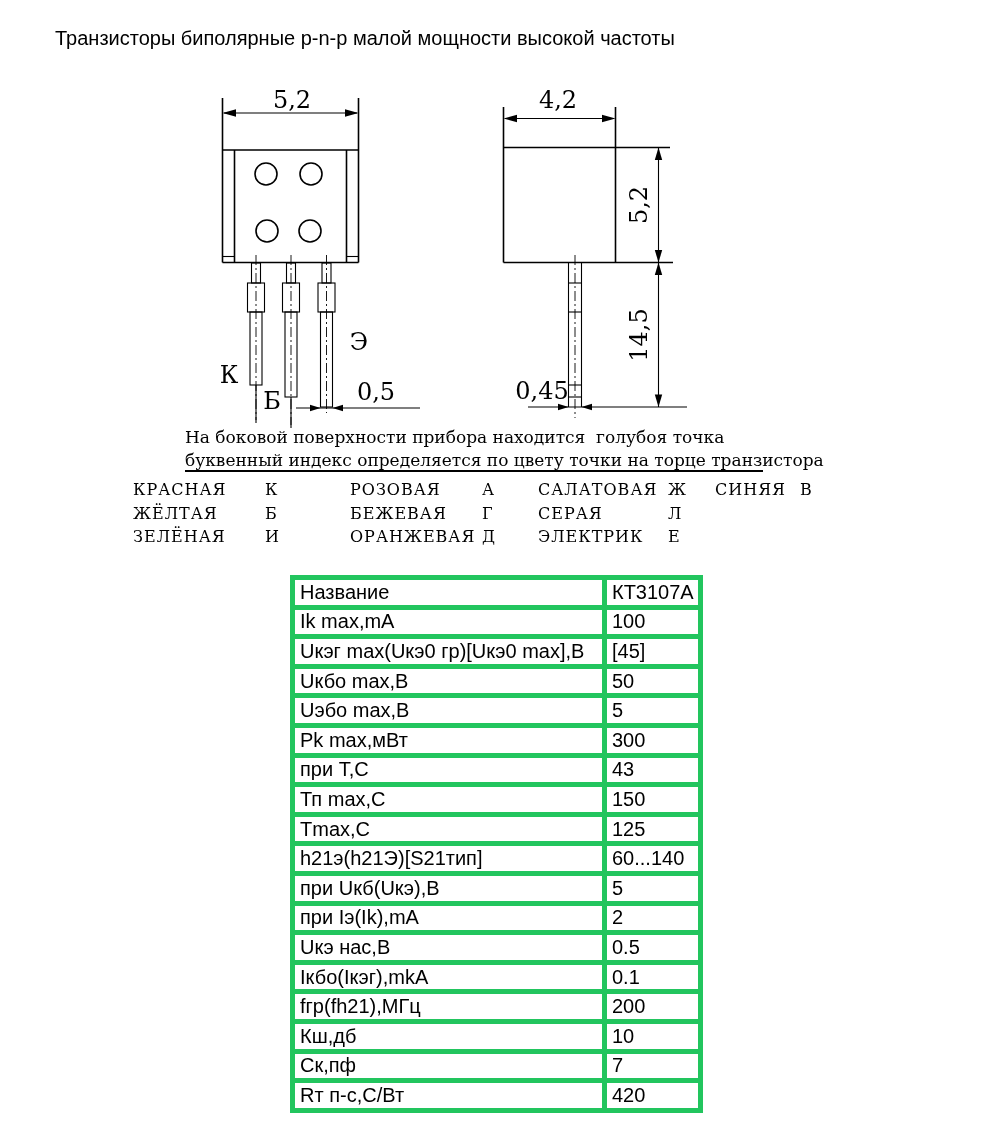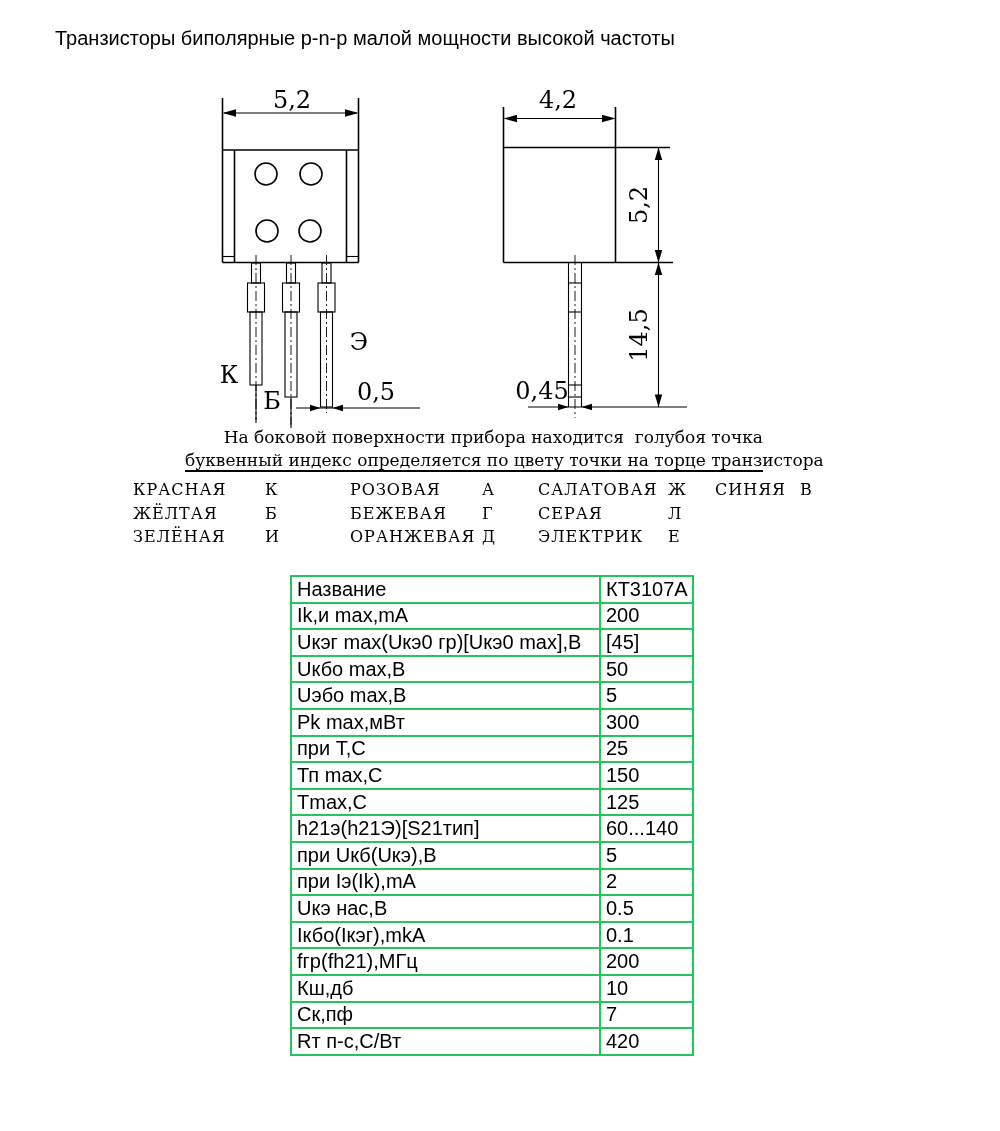--- a/index.html
+++ b/index.html
@@ -17,37 +17,37 @@
   }
   #drawing-svg .outline { stroke-width:1.6; }
   #drawing-svg .thin { stroke-width:1.1; }
   #drawing-svg .dim { stroke-width:1.1; }
   #drawing-svg .cl { stroke-width:0.9; stroke-dasharray:10 3 2 3; }
   #drawing-svg path.arr { fill:#000; stroke:none; }
   #drawing-svg text {
     font-family:"DejaVu Serif", serif; font-size:24px; fill:#000; stroke:none;
   }
   #note-block {
-    left:185px; top:426px; width:578px; text-align:right;
+    left:185px; top:426px; width:578px; text-align:left;
     font-family:"DejaVu Serif", serif; font-size:17px; line-height:23px;
   }
   .note-line { white-space:pre; }
   #note-rule { left:185px; top:470px; width:578px; height:0; border-top:2px solid #000; }
   #color-grid {
     left:133px; top:478px; display:grid;
     grid-template-columns:132px 85px 132px 56px 130px 47px 85px 45px;
     font-family:"DejaVu Serif", serif; font-size:16px; letter-spacing:1px;
     line-height:23.5px; white-space:nowrap;
   }
   #spec-table {
     left:290px; top:575px; border-collapse:collapse; font-size:20px;
     background:#fff;
   }
   #spec-table td {
-    border:2px solid #22c55e; height:24.6px; padding:0 0 0 5px;
+    border:5px solid #22c55e; height:24.6px; padding:0 0 0 5px;
     white-space:nowrap; overflow:visible; vertical-align:middle;
   }
   #spec-table td.c1 { width:302px; }
   #spec-table td.c2 { width:86px; }
 </style>
 </head>
 <body>
 
 <div class="abs" id="page-title">Транзисторы биполярные p-n-p малой мощности высокой частоты</div>
 
@@ -180,42 +180,42 @@
   <div></div>
 </div>
 
 <table class="abs" id="spec-table">
   <tbody>
       <tr>
     <td class="c1">Название</td>
     <td class="c2">КТ3107А</td>
   </tr>
   <tr>
-    <td class="c1">Ik,и max,mA</td>
-    <td class="c2">200</td>
+    <td class="c1">Ik max,mA</td>
+    <td class="c2">100</td>
   </tr>
   <tr>
     <td class="c1">Uкэг max(Uкэ0 гр)[Uкэ0 max],В</td>
     <td class="c2">[45]</td>
   </tr>
   <tr>
     <td class="c1">Uкбо max,В</td>
     <td class="c2">50</td>
   </tr>
   <tr>
     <td class="c1">Uэбо max,В</td>
     <td class="c2">5</td>
   </tr>
   <tr>
     <td class="c1">Pk max,мВт</td>
     <td class="c2">300</td>
   </tr>
   <tr>
     <td class="c1">при T,C</td>
-    <td class="c2">25</td>
+    <td class="c2">43</td>
   </tr>
   <tr>
     <td class="c1">Тп max,C</td>
     <td class="c2">150</td>
   </tr>
   <tr>
     <td class="c1">Tmax,C</td>
     <td class="c2">125</td>
   </tr>
   <tr>

